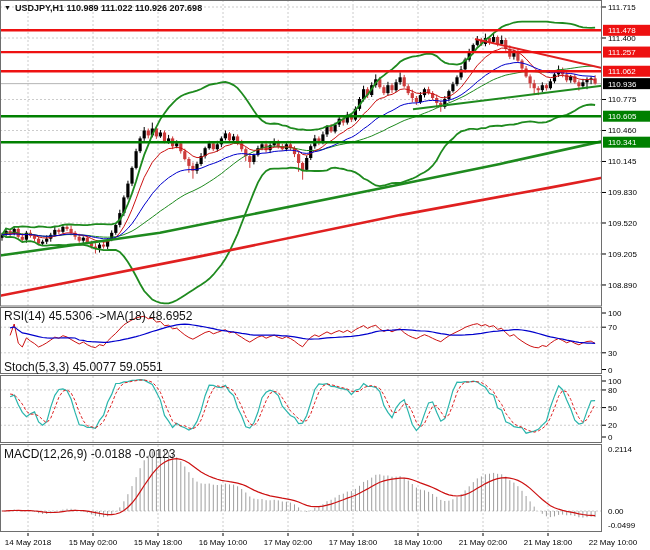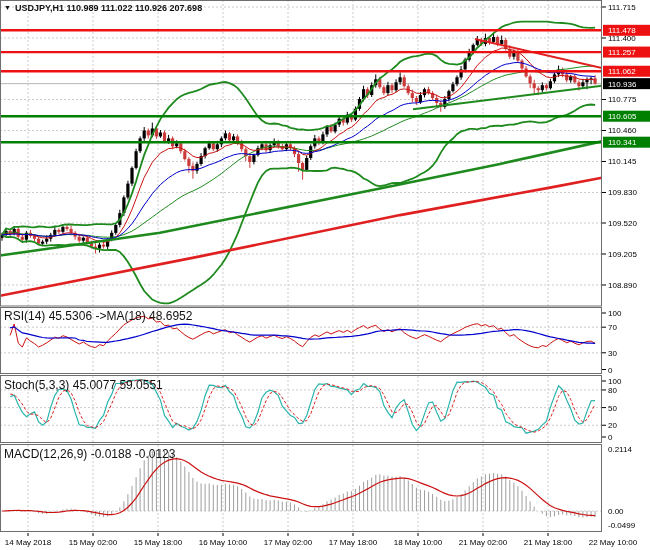--- a/index.html
+++ b/index.html
@@ -4,21 +4,21 @@
 <style>
   html,body{margin:0;padding:0;background:#e8e8e8}
   .stage{position:relative;width:650px;height:550px;background:#ffffff;
          font-family:"Liberation Sans",sans-serif;overflow:hidden}
   .stage svg{position:absolute;left:0;top:0}
   .overlay{position:absolute;color:#000;white-space:nowrap;pointer-events:none}
   .chart-title{left:4px;top:3px;font-size:9px;font-weight:bold;color:#111}
   .chart-title .dd{font-size:7px;margin-right:4px;position:relative;top:-1px}
   .ind-label{font-size:12px;color:#111}
   .rsi-label{left:4px;top:309px}
-  .stoch-label{left:4px;top:378px}
+  .stoch-label{left:4px;top:360px}
   .macd-label{left:4px;top:447px}
 </style>
 </head>
 <body>
 
 <div class="stage">
   <svg id="chart-svg" width="650" height="550">
       <defs>
         <clipPath id="cm">
           <rect x="0" y="0" width="602" height="306"></rect>

